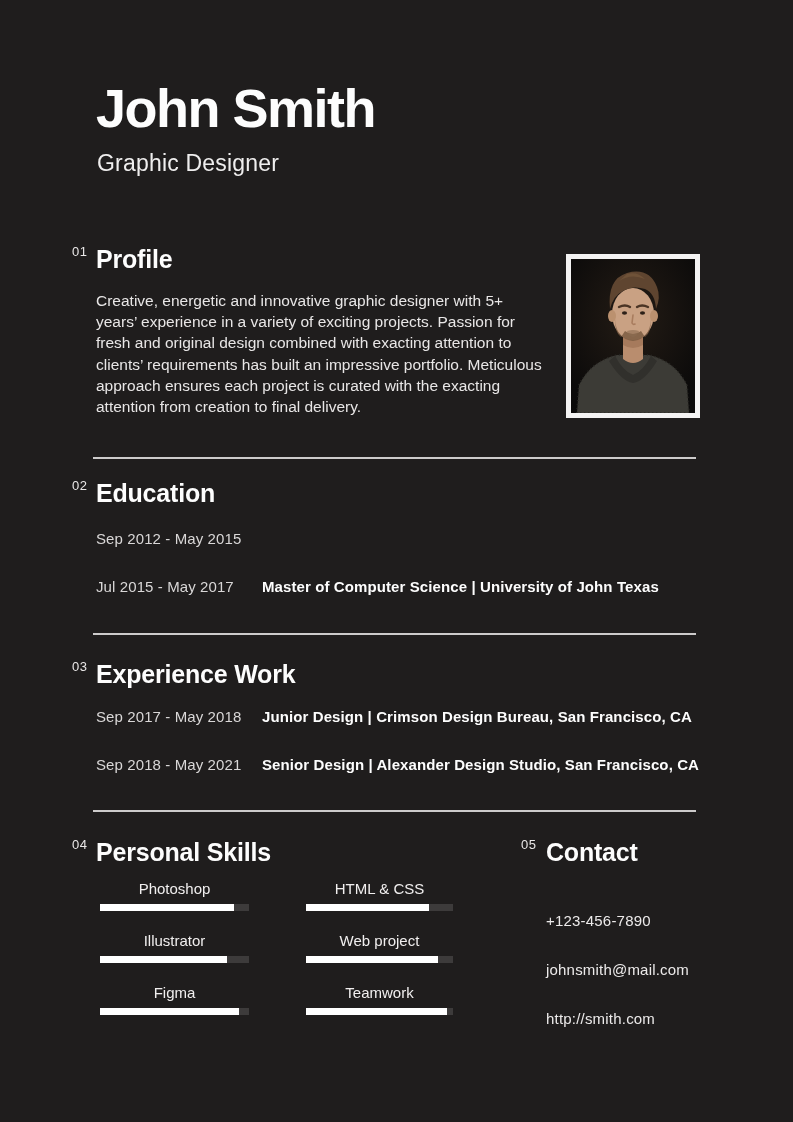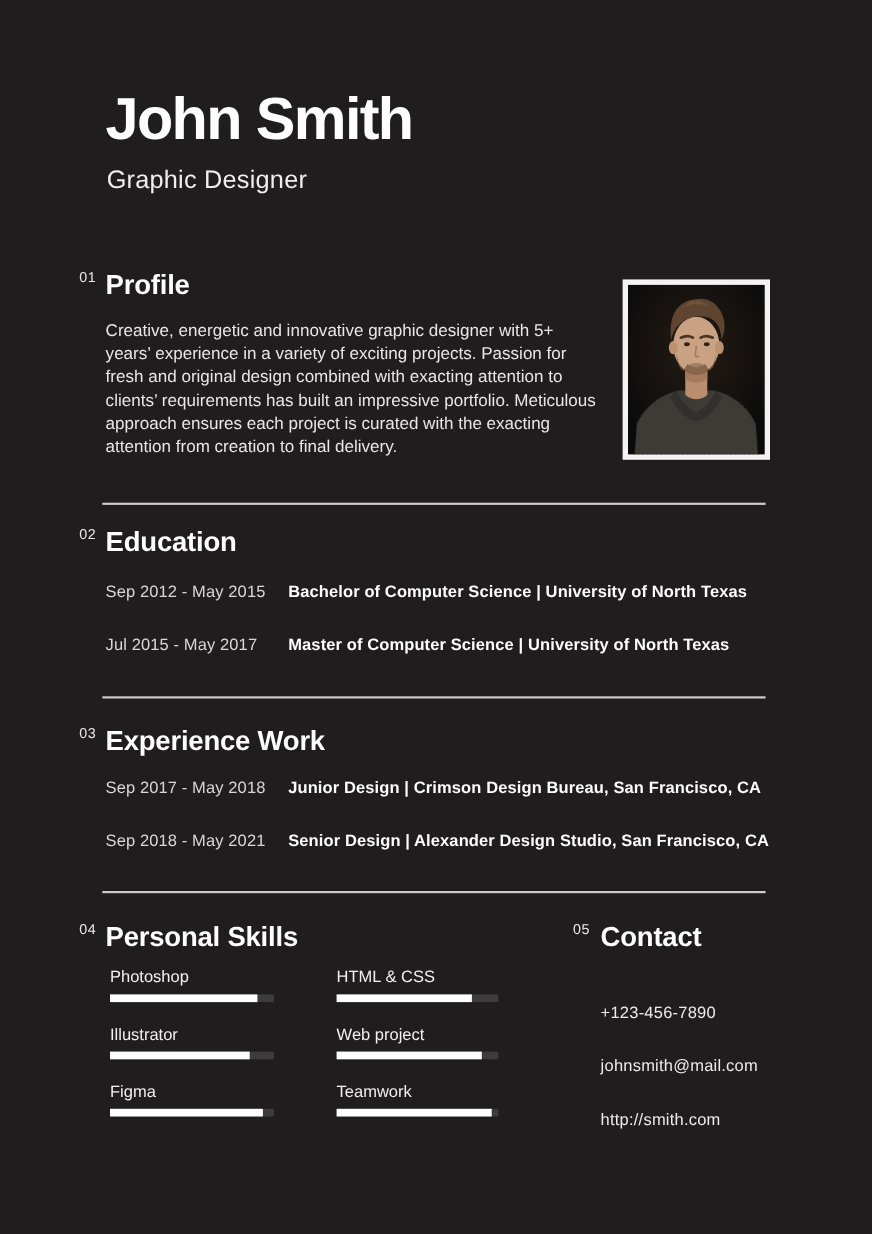--- a/index.html
+++ b/index.html
@@ -56,21 +56,21 @@
   .t-date{
     flex:0 0 152px;color:#d9d7d7;font-weight:400;letter-spacing:.1px;
   }
   .t-detail{
     color:#fdfdfd;font-weight:700;letter-spacing:.1px;white-space:nowrap;padding-left:14px;
   }
   
   .skill-col{position:absolute;top:880px;}
   .skill-col.c0{left:100px;width:149px;}
   .skill-col.c1{left:306px;width:147px;}
-  .skill-row{margin-bottom:21px;}
+  .skill-row{margin-bottom:21px;text-align:center;}
   .skill-label{font-size:15px;color:#f1efef;display:block;height:18px;}
   .skill-track{
     margin-top:6px;height:7px;width:100%;background:#3d3b3b;position:relative;
   }
   .skill-fill{
     position:absolute;left:0;top:0;bottom:0;background:#ffffff;
   }
   
   .contact-list{position:absolute;left:546px;top:897px;margin-top:15px;}
   .contact-item{
@@ -129,25 +129,24 @@
     </svg>
   </div>
 
   <div class="divider" style="top:457px;"></div>
 
   <div class="sec-num" style="left:72px;top:478px;">02</div>
   <div class="sec-title" style="left:96px;top:479px;">Education</div>
 
   <div class="t-row" style="top:530px;">
     <span class="t-date">Sep 2012 - May 2015</span>
-    <span class="t-detail">Bachelor of Computer Science | University of North Texas</span>
   </div>
   <div class="t-row" style="top:578px;">
     <span class="t-date">Jul 2015 - May 2017</span>
-    <span class="t-detail">Master of Computer Science | University of North Texas</span>
+    <span class="t-detail">Master of Computer Science | University of John Texas</span>
   </div>
 
   <div class="divider" style="top:633px;"></div>
 
   <div class="sec-num" style="left:72px;top:659px;">03</div>
   <div class="sec-title" style="left:96px;top:660px;">Experience Work</div>
 
   <div class="t-row" style="top:708px;">
     <span class="t-date">Sep 2017 - May 2018</span>
     <span class="t-detail">Junior Design | Crimson Design Bureau, San Francisco, CA</span>

